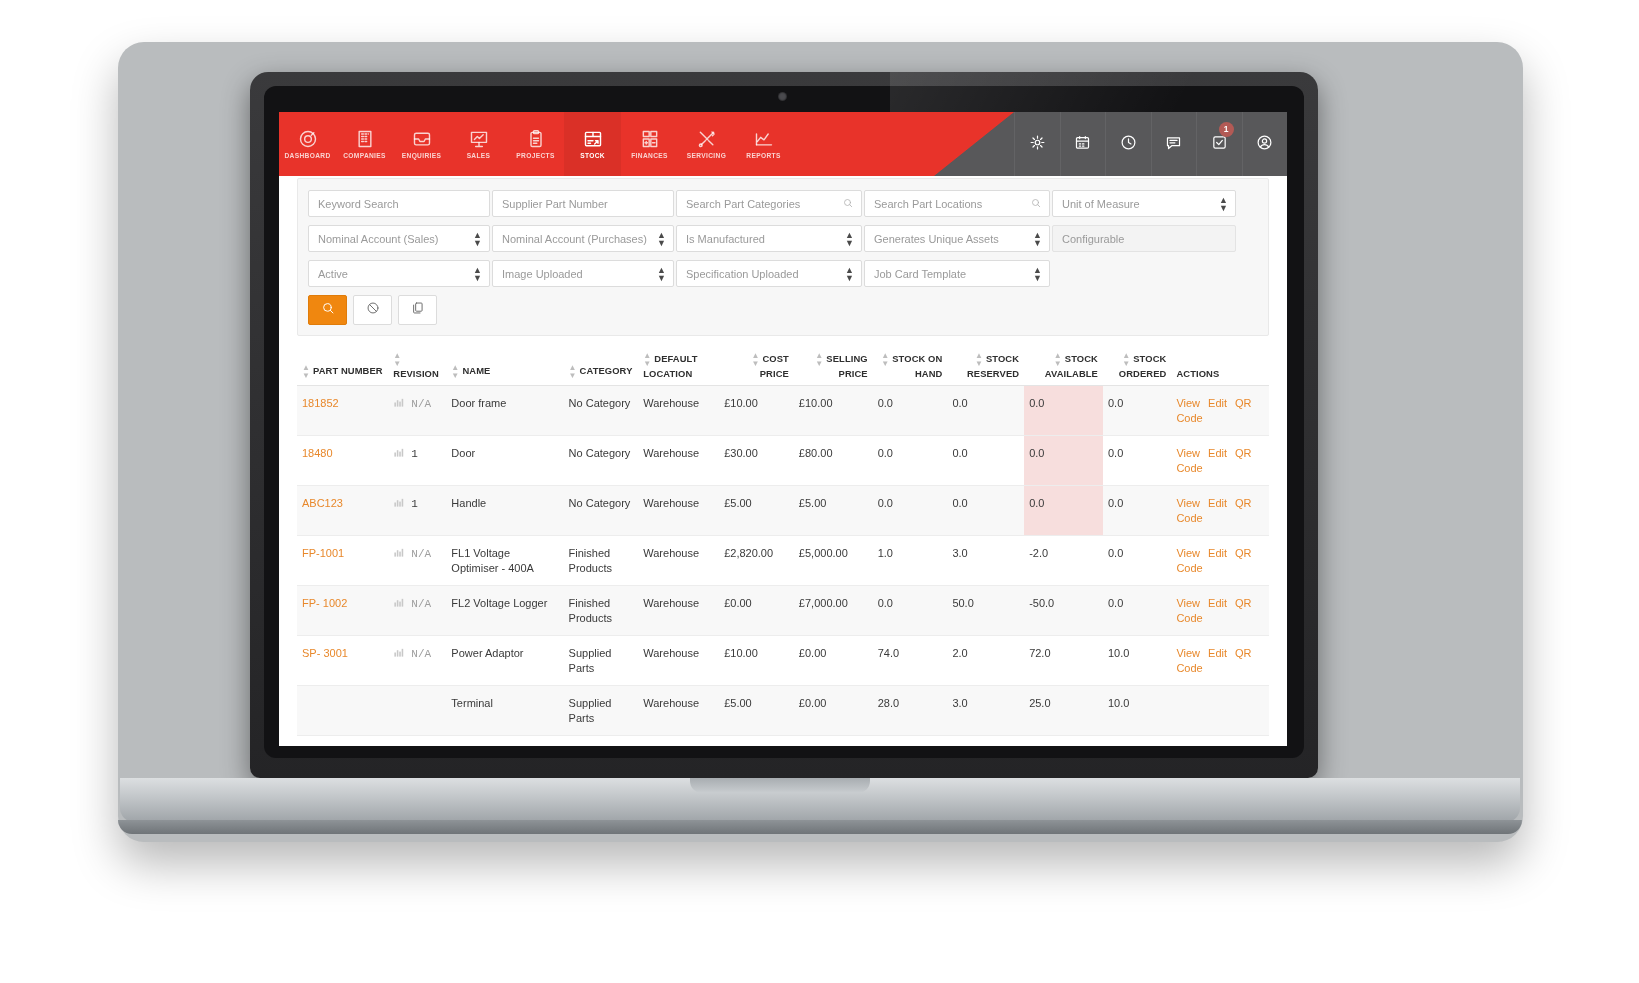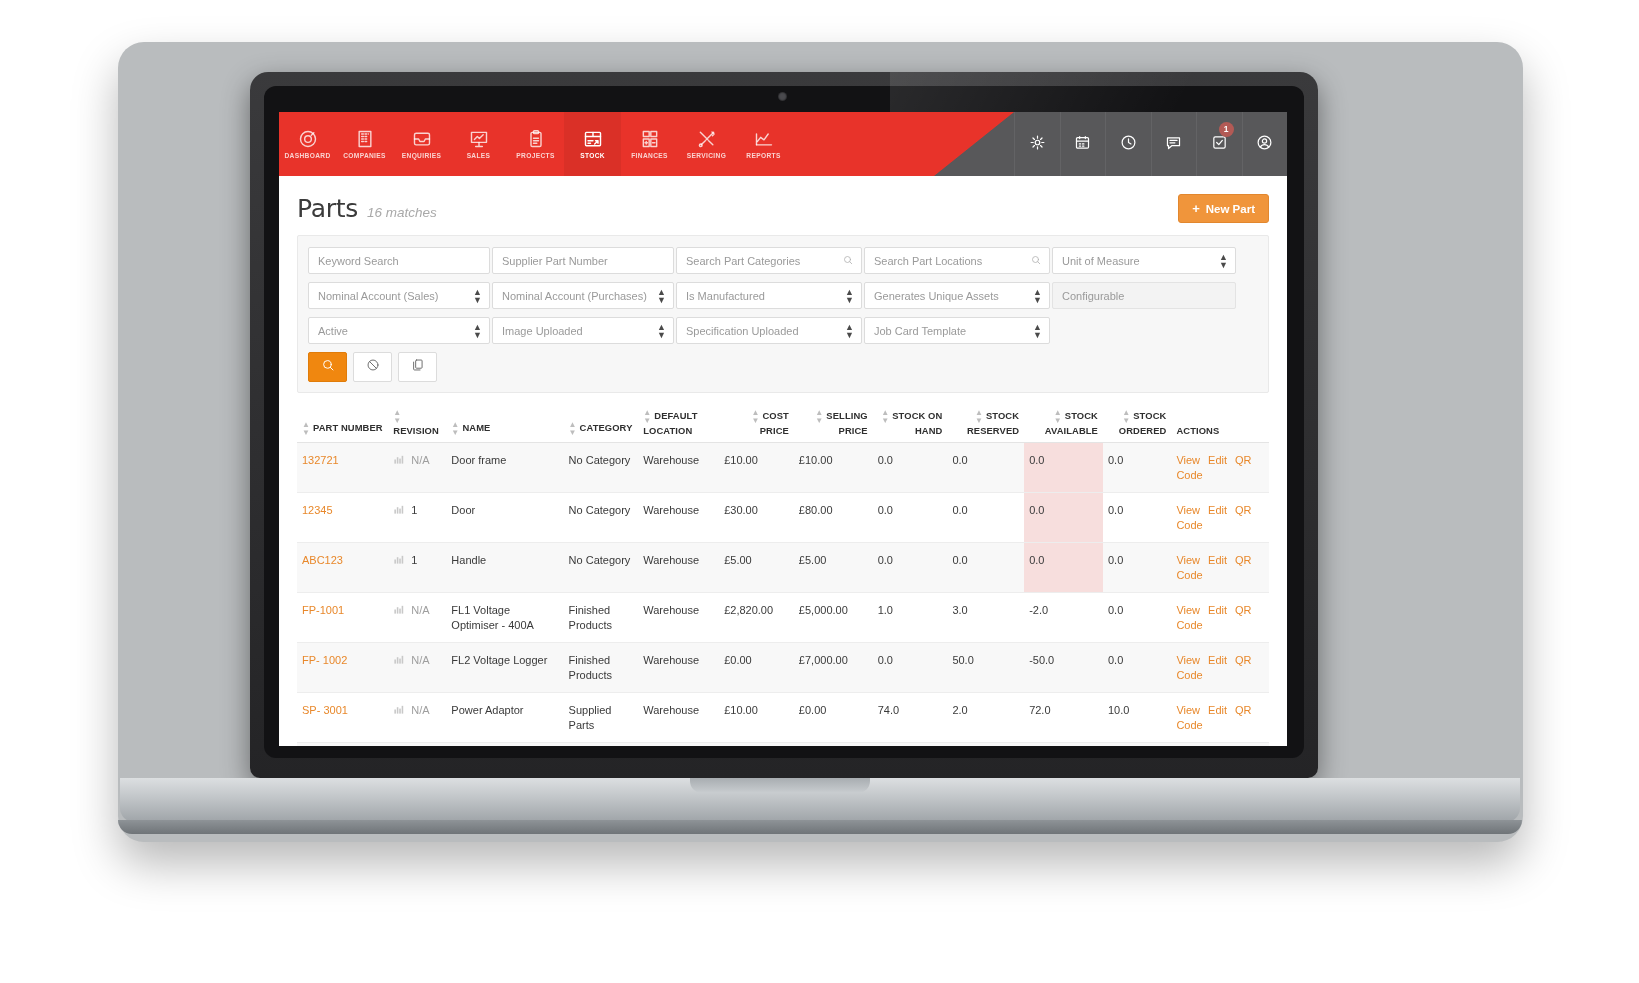--- a/index.html
+++ b/index.html
@@ -141,21 +141,21 @@
   }
   .th-l{text-align:left;}.th-r{text-align:right;}
   .sortic{color:#bdbdbd;font-size:8px;margin-right:3px;line-height:8px;display:inline-block;vertical-align:middle;}
   table.parts td{
     font-size:11px;color:#3a3a3a;padding:10px 5px;vertical-align:top;line-height:14.5px;
     border-bottom:1px solid #ededed;
   }
   tr.alt td{background:#f8f8f8;}
   td.num{text-align:left;white-space:nowrap;}
   .pn{color:#e8882b;cursor:pointer;}
-  .rev{color:#9e9e9e;}
+  .rev{color:#9e9e9e;font-family:Liberation Mono, monospace;}
   .rev.has{color:#3a3a3a;}
   .chartic{color:#c8c8c8;margin-right:7px;display:inline-block;vertical-align:-1px;}
   td.avail-warn{background:#f7dedd;color:#b03a36;}
   tr.alt td.avail-warn{background:#f7dedd;}
   .acts{white-space:normal;}
   .alink{color:#e8882b;cursor:pointer;margin-right:8px;font-size:11px;}
   .alink:last-child{margin-right:0;}
 </style>
 </head>
 <body>
@@ -307,30 +307,20 @@
                   <circle cx="12" cy="12" r="9"></circle>
                   <circle cx="12" cy="10" r="3"></circle>
                   <path d="M6.2 18.5c1.2-2.4 3.3-3.6 5.8-3.6s4.6 1.2 5.8 3.6"></path>
                 </svg></span>
             </div>
           </div>
       </div>
 
       <div class="page">
 
-        <div class="pagehead">
-          <div class="title-wrap">
-            <div class="ptitle">Parts</div>
-            <div class="pcount">16 matches</div>
-          </div>
-          <div class="btn-new">
-            <span class="plus">+</span>
-            <span>New Part</span>
-          </div>
-        </div>
 
         <div class="filters">
           <div class="frow" id="frow1">
               <div class="fcell w1"><input class="fi" placeholder="Keyword Search" style=""></div>
               <div class="fcell w2"><input class="fi" placeholder="Supplier Part Number" style=""></div>
               <div class="fcell w3"><input class="fi" placeholder="Search Part Categories" style=""><span class="mini-search"><svg width="12" height="12" viewBox="0 0 24 24" fill="none" stroke="currentColor" stroke-width="1.7" stroke-linecap="round" stroke-linejoin="round">
                     <circle cx="11" cy="11" r="6"></circle>
                     <path d="M15.5 15.5l4 4"></path>
                   </svg></span></div>
               <div class="fcell w4"><input class="fi" placeholder="Search Part Locations" style=""><span class="mini-search"><svg width="12" height="12" viewBox="0 0 24 24" fill="none" stroke="currentColor" stroke-width="1.7" stroke-linecap="round" stroke-linejoin="round">
@@ -402,40 +392,40 @@
                   <th class="th-r"><span class="sortic">▲<br>▼</span><span>SELLING PRICE</span></th>
                   <th class="th-r"><span class="sortic">▲<br>▼</span><span>STOCK ON HAND</span></th>
                   <th class="th-r"><span class="sortic">▲<br>▼</span><span>STOCK RESERVED</span></th>
                   <th class="th-r"><span class="sortic">▲<br>▼</span><span>STOCK AVAILABLE</span></th>
                   <th class="th-r"><span class="sortic">▲<br>▼</span><span>STOCK ORDERED</span></th>
                   <th class="th-l"><span>ACTIONS</span></th>
                 </tr>
               </thead>
             <tbody id="tbody">
                 <tr class="alt">
-                  <td><span class="pn">132721</span></td>
+                  <td><span class="pn">181852</span></td>
                   <td><span class="chartic"><svg width="11" height="11" viewBox="0 0 24 24" fill="currentColor">
                         <rect x="3" y="12" width="3.4" height="9"></rect>
                         <rect x="8.3" y="7" width="3.4" height="14"></rect>
                         <rect x="13.6" y="10" width="3.4" height="11"></rect>
                         <rect x="18.9" y="4" width="3.4" height="17"></rect>
                       </svg></span><span class="rev">N/A</span></td>
                   <td>Door frame</td>
                   <td>No Category</td>
                   <td>Warehouse</td>
                   <td class="num">£10.00</td>
                   <td class="num">£10.00</td>
                   <td class="num">0.0</td>
                   <td class="num">0.0</td>
                   <td class="num avail-warn">0.0</td>
                   <td class="num">0.0</td>
                   <td class="acts"><span class="alink">View</span><span class="alink">Edit</span><span class="alink">QR Code</span></td>
                 </tr>
                 <tr>
-                  <td><span class="pn">12345</span></td>
+                  <td><span class="pn">18480</span></td>
                   <td><span class="chartic"><svg width="11" height="11" viewBox="0 0 24 24" fill="currentColor">
                         <rect x="3" y="12" width="3.4" height="9"></rect>
                         <rect x="8.3" y="7" width="3.4" height="14"></rect>
                         <rect x="13.6" y="10" width="3.4" height="11"></rect>
                         <rect x="18.9" y="4" width="3.4" height="17"></rect>
                       </svg></span><span class="rev has">1</span></td>
                   <td>Door</td>
                   <td>No Category</td>
                   <td>Warehouse</td>
                   <td class="num">£30.00</td>

